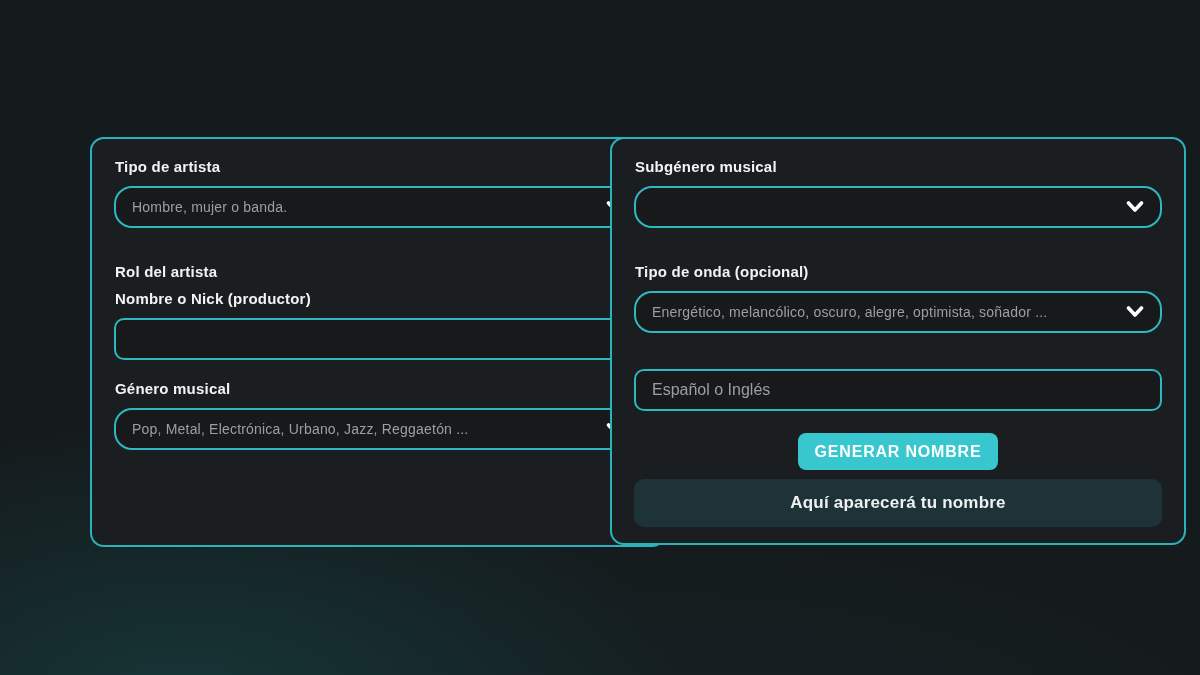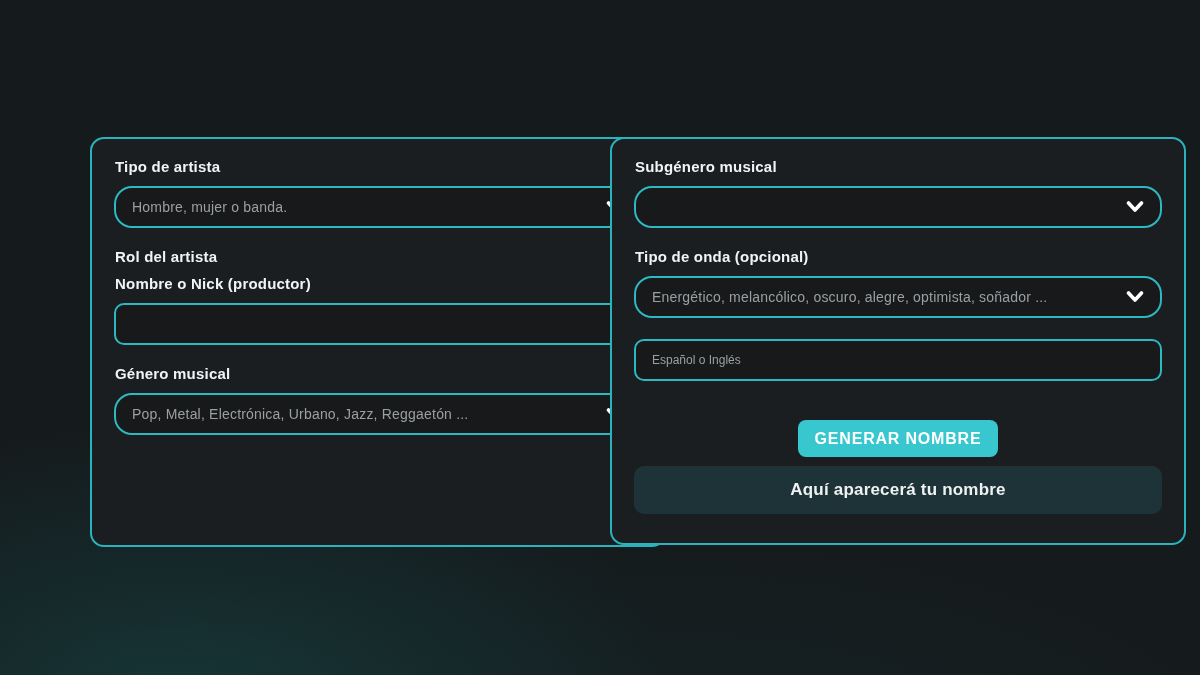--- a/index.html
+++ b/index.html
@@ -31,21 +31,21 @@
     margin:0 0 11px 1px;
     letter-spacing:0.2px;
   }
   .field{
     position:relative;
     width:100%;
     height:42px;
     border:2px solid var(--field-border, #2eb8c2);
     border-radius:18px;
     background:var(--field-bg, #17191b);
-    margin-bottom:21px;
+    margin-bottom:36px;
     display:flex;
     align-items:center;
     padding:0 16px;
     cursor:pointer;
   }
   .field .placeholder{
     color:var(--placeholder-color, #9aa0a2);
     font-size:14px;
     letter-spacing:0.2px;
     white-space:nowrap;
@@ -60,28 +60,28 @@
   }
   input.text-input{
     width:100%;
     height:42px;
     border:2px solid var(--field-border, #2eb8c2);
     border-radius:10px;
     background:var(--field-bg, #17191b);
     margin-bottom:21px;
     padding:4px 16px;
     color:#e8eaea;
-    font-size:12px;
+    font-size:16px;
     font-family:"Liberation Sans", sans-serif;
     outline:none;
   }
   input.text-input::placeholder{ color:var(--placeholder-color, #9aa0a2); opacity:1; }
   .generate-btn{
     display:block;
-    margin:18px auto 0;
+    margin:1px auto 0;
     height:37px;
     padding:0 17px;
     background:var(--button-bg, #38c6cf);
     color:#ffffff;
     border:none;
     border-radius:8px;
     font-family:"Liberation Sans", sans-serif;
     font-size:16px;
     font-weight:700;
     letter-spacing:0.8px;

